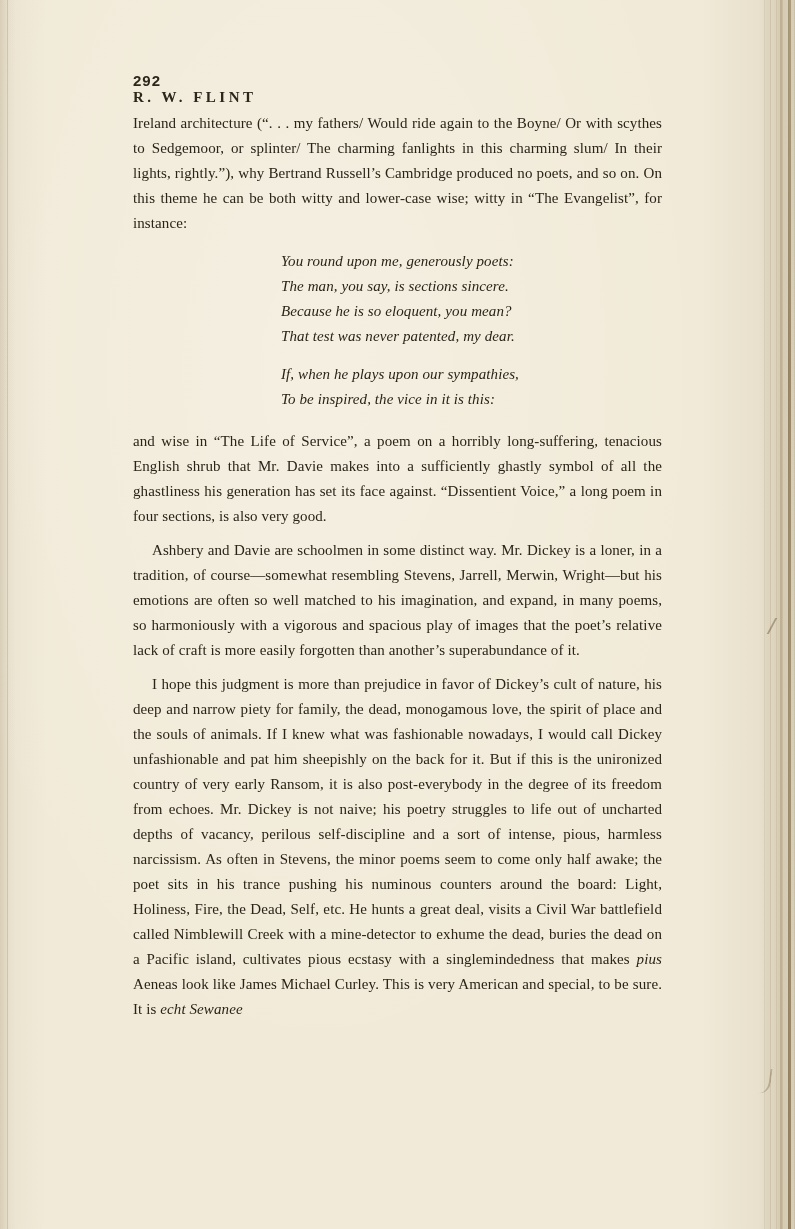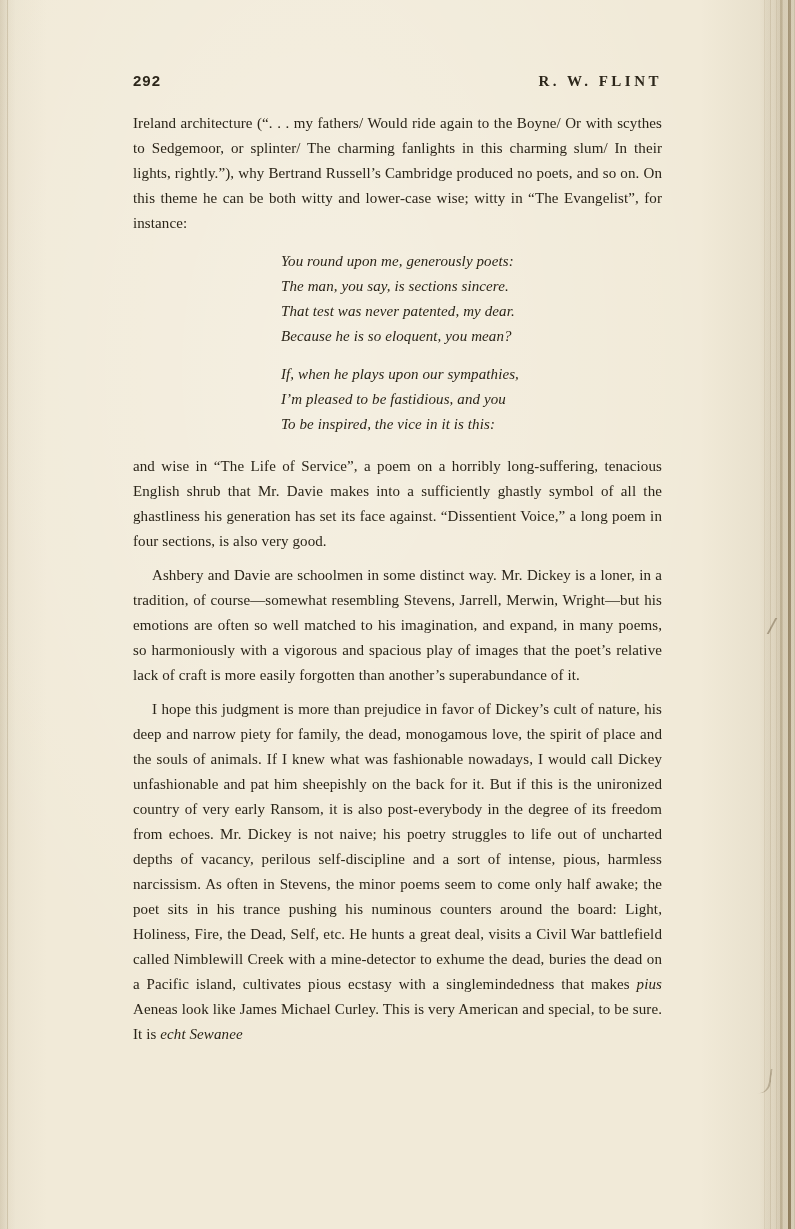--- a/index.html
+++ b/index.html
@@ -67,20 +67,21 @@
   }
 
   .running-head {
     position: absolute;
     left: 133px; top: 72px; width: 529px;
     display: flex; justify-content: space-between; align-items: baseline;
     font-family: "Liberation Sans", sans-serif;
     font-weight: 700;
     font-size: 15px;
     color: #2d271b;
+    flex-direction: column;
   }
   .running-head .pageno { letter-spacing: 1px; }
   .running-head .title  { letter-spacing: 3.5px; font-family: Liberation Serif, serif; }
 
   .text-block {
     position: absolute;
     left: 133px; top: 111px; width: 529px;
     font-size: 15px;
     line-height: 25px;
     text-align: justify;
@@ -118,26 +119,25 @@
   </header>
 
   <main class="text-block">
 
     <p class="para"><span>Ireland architecture (“. . . my fathers/ Would ride again to the Boyne/ Or with scythes to Sedgemoor, or splinter/ The charming fanlights in this charming slum/ In their lights, rightly.”), why Bertrand Russell’s Cambridge produced no poets, and so on. On this theme he can be both witty and lower-case wise; witty in “The Evangelist”, for instance:</span></p>
 
     <div class="poem">
       <div class="stanza">
           <div class="poem-line">You round upon me, generously poets:</div>
           <div class="poem-line">The man, you say, is sections sincere.</div>
+          <div class="poem-line">Because he is so eloquent, you mean?</div>
           <div class="poem-line">That test was never patented, my dear.</div>
-          <div class="poem-line">Because he is so eloquent, you mean?</div>
         </div>
       <div class="stanza">
           <div class="poem-line">If, when he plays upon our sympathies,</div>
-          <div class="poem-line">I’m pleased to be fastidious, and you</div>
           <div class="poem-line">To be inspired, the vice in it is this:</div>
         </div>
     </div>
 
     <p class="para"><span>and wise in “The Life of Service”, a poem on a horribly long-suffering, tenacious English shrub that Mr. Davie makes into a sufficiently ghastly symbol of all the ghastliness his generation has set its face against. “Dissentient Voice,” a long poem in four sections, is also very good.</span></p>
 
     <p class="para indent"><span>Ashbery and Davie are schoolmen in some distinct way. Mr. Dickey is a loner, in a tradition, of course—somewhat resembling Stevens, Jarrell, Merwin, Wright—but his emotions are often so well matched to his imagination, and expand, in many poems, so harmoniously with a vigorous and spacious play of images that the poet’s relative lack of craft is more easily forgotten than another’s superabundance of it.</span></p>
 
     <p class="para indent"><span>I hope this judgment is more than prejudice in favor of Dickey’s cult of nature, his deep and narrow piety for family, the dead, monogamous love, the spirit of place and the souls of animals. If I knew what was fashionable nowadays, I would call Dickey unfashionable and pat him sheepishly on the back for it. But if this is the unironized country of very early Ransom, it is also post-everybody in the degree of its freedom from echoes. Mr. Dickey is not naive; his poetry struggles to life out of uncharted depths of vacancy, perilous self-discipline and a sort of intense, pious, harmless narcissism. As often in Stevens, the minor poems seem to come only half awake; the poet sits in his trance pushing his numinous counters around the board: Light, Holiness, Fire, the Dead, Self, etc. He hunts a great deal, visits a Civil War battlefield called Nimblewill Creek with a mine-detector to exhume the dead, buries the dead on a Pacific island, cultivates pious ecstasy with a singlemindedness that makes </span><em>pius</em><span> Aeneas look like James Michael Curley. This is very American and special, to be sure. It is </span><em>echt Sewanee</em></p>
 

